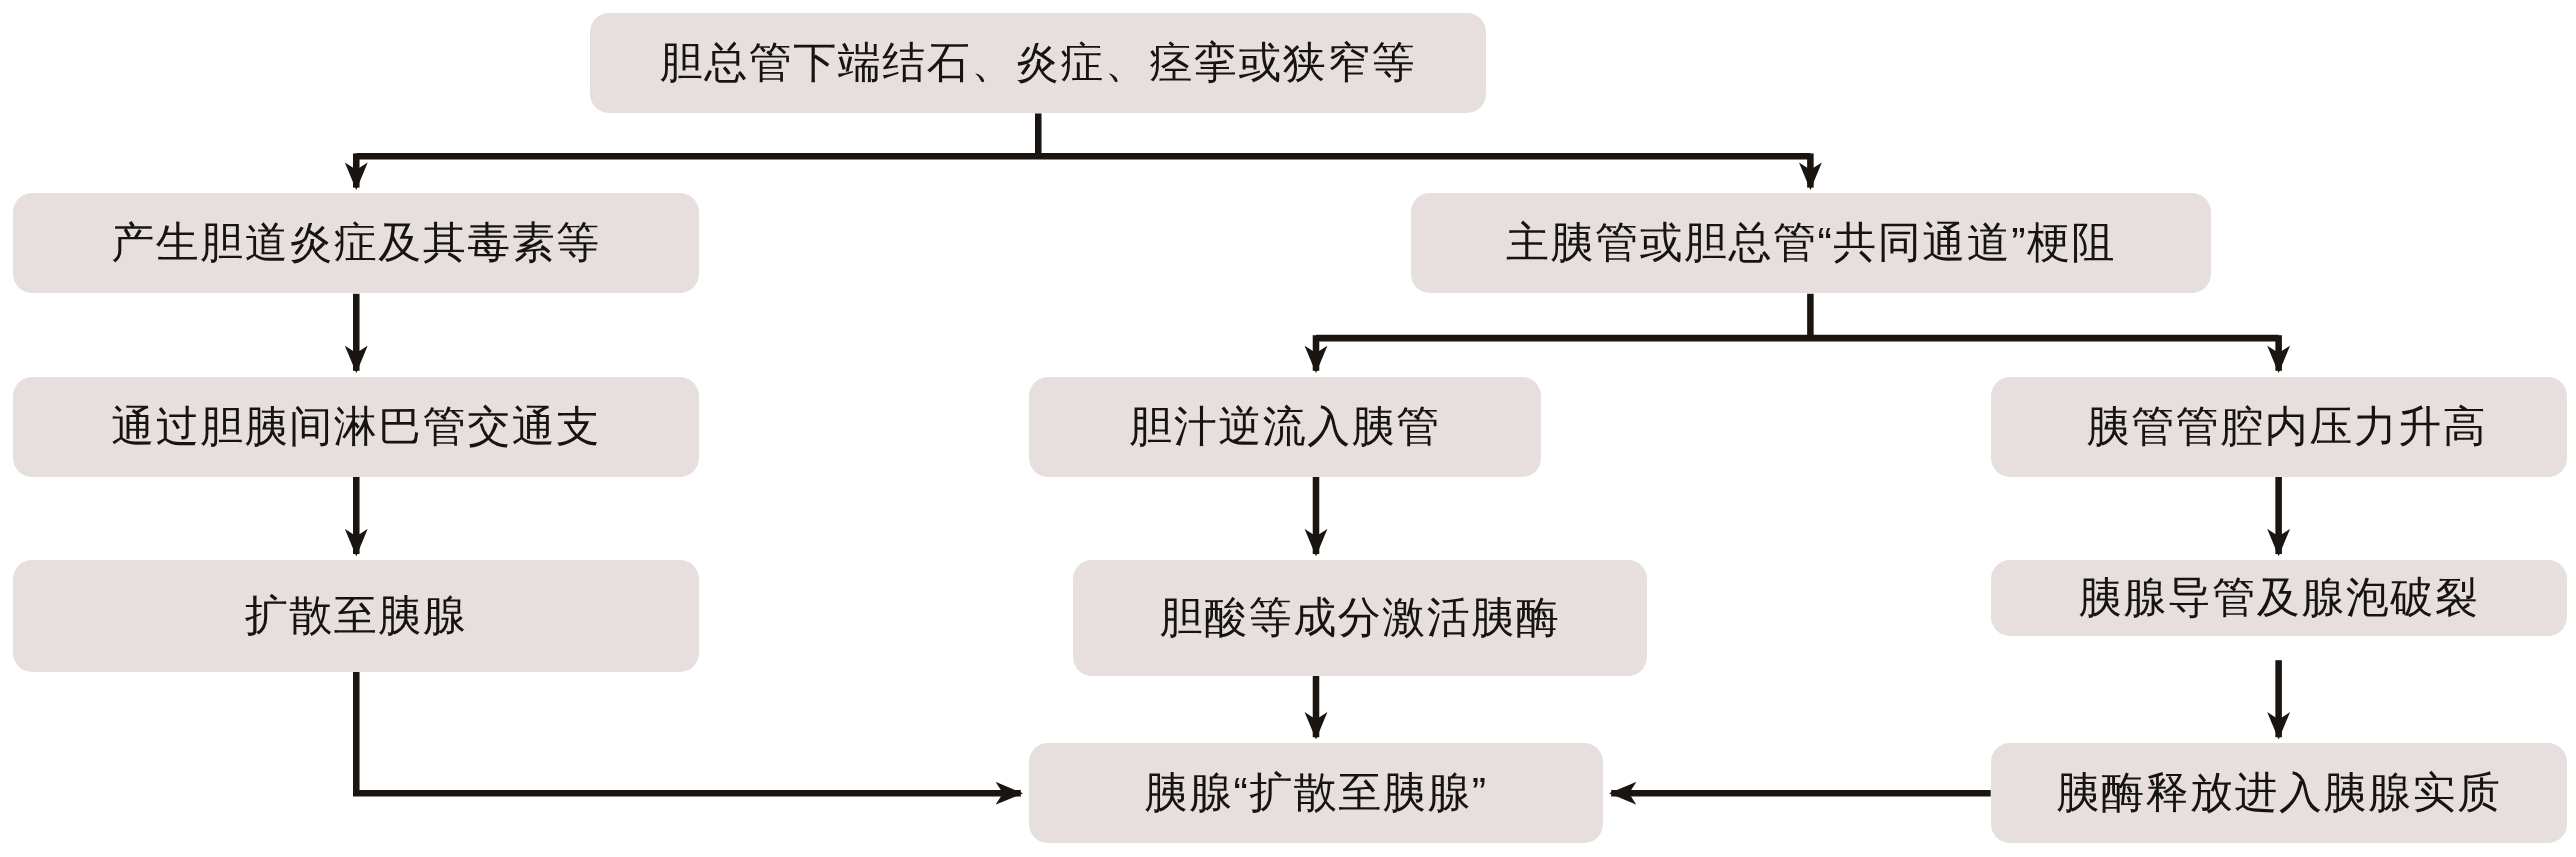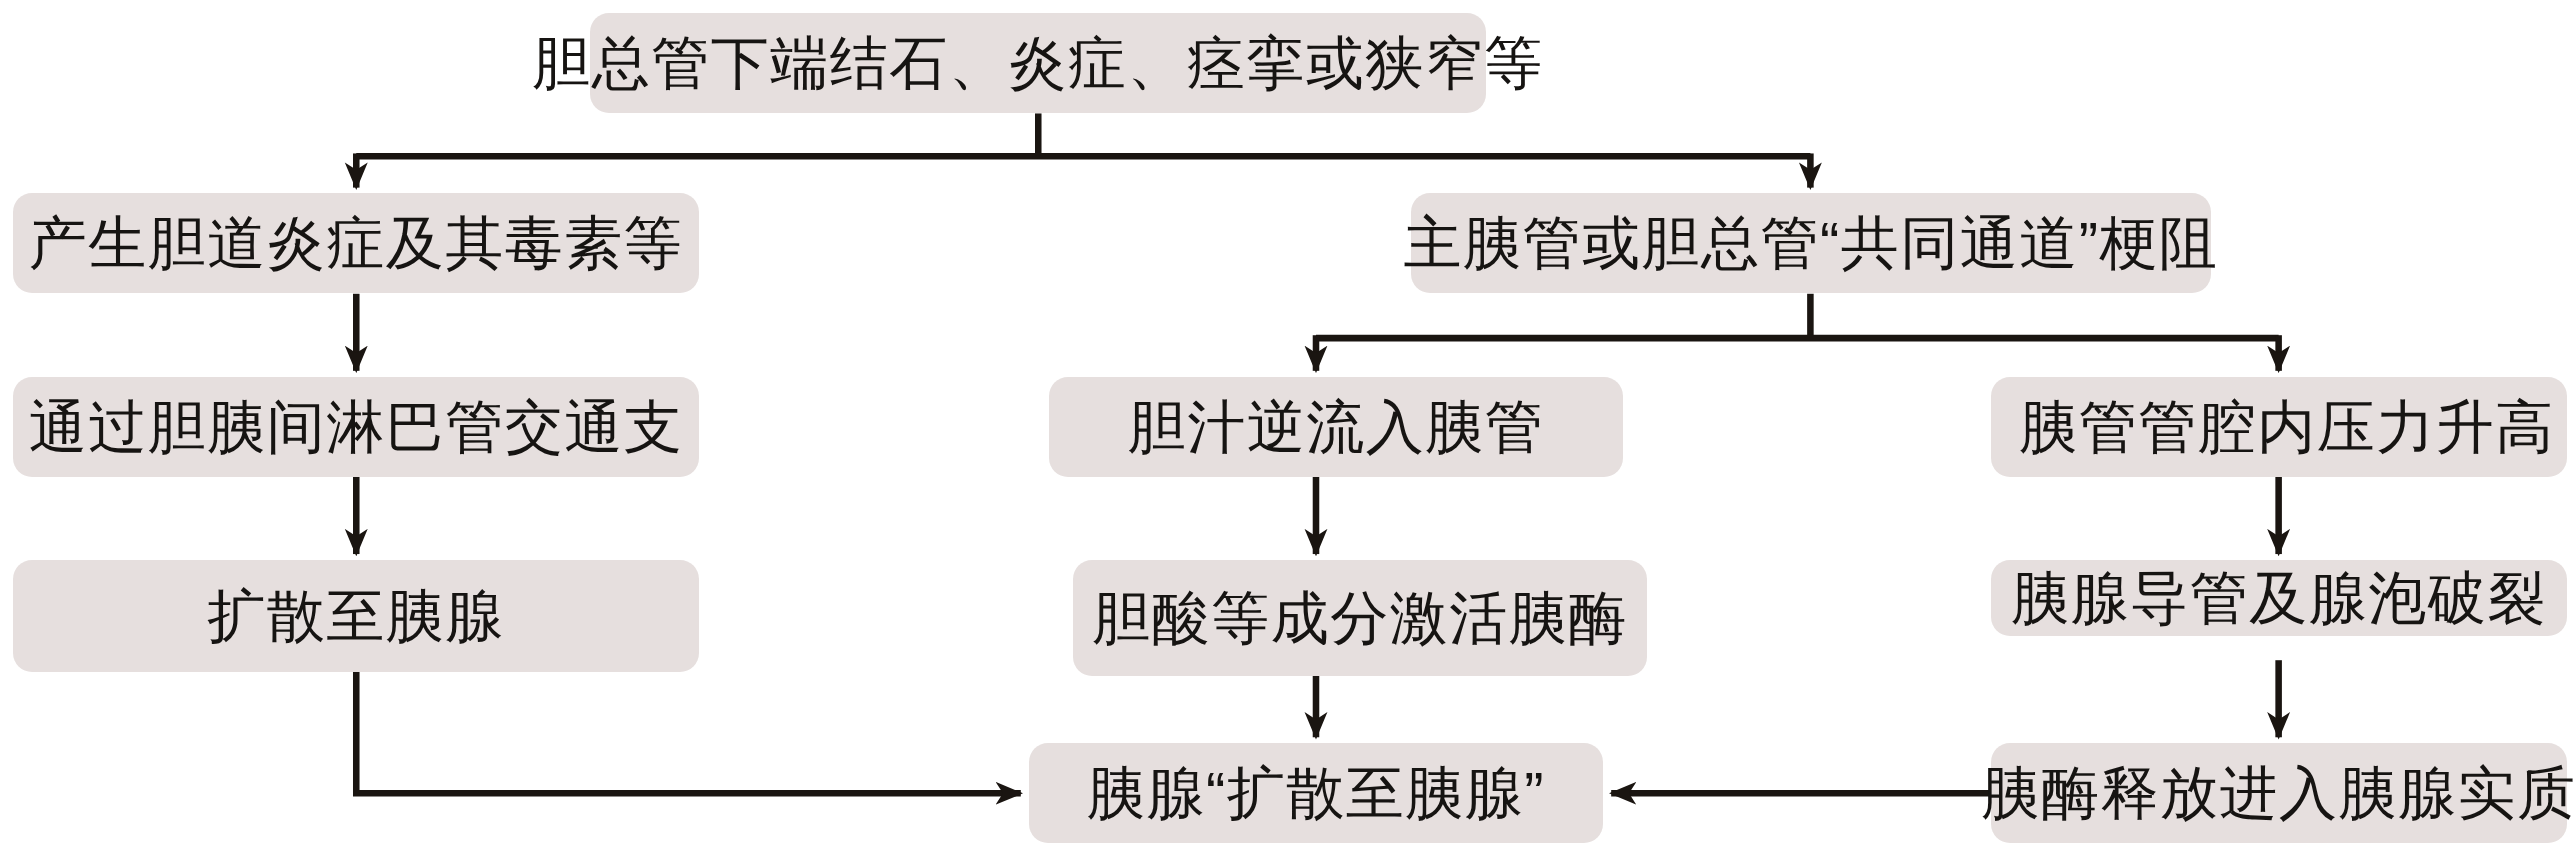--- a/index.html
+++ b/index.html
@@ -34,31 +34,31 @@
   .arrowhead { fill: var(--line-color); }
   .node {
     position: absolute;
     background: var(--node-fill);
     border-radius: 19px;
     display: flex;
     align-items: center;
     justify-content: center;
     text-align: center;
     color: var(--node-text);
-    font-size: 58px;
+    font-size: 43px;
     letter-spacing: 1.5px;
     line-height: 1.1;
     white-space: nowrap;
   }
   
   .n-root          { left: 590px;  top: 13px;   width: 896px; height: 100px; }
   .n-binflam       { left: 13px;   top: 193px;  width: 686px;  height: 100px; }
   .n-obstruct      { left: 1411px; top: 193px;  width: 800px; height: 100px; }
   .n-lymph         { left: 13px;   top: 377px;  width: 686px;  height: 100px; }
-  .n-reflux        { left: 1029px; top: 377px;  width: 574px;  height: 100px; margin-left: 20px; }
+  .n-reflux        { left: 1029px; top: 377px;  width: 512px;  height: 100px; }
   .n-pressure      { left: 1991px; top: 377px;  width: 576px;  height: 100px; padding-left: 16px; }
   .n-spread        { left: 13px;   top: 560px;  width: 686px;  height: 112px; }
   .n-bileacid      { left: 1029px; top: 560px;  width: 574px;  height: 116px; margin-left: 44px; }
   .n-rupture       { left: 1991px; top: 560px;  width: 576px;  height: 76px; text-align: center; }
   .n-autodigest    { left: 1029px; top: 743px; width: 574px;  height: 100px; }
   .n-release       { left: 1991px; top: 743px; width: 576px;  height: 100px; text-align: right; }
 </style>
 </head>
 <body>
 

